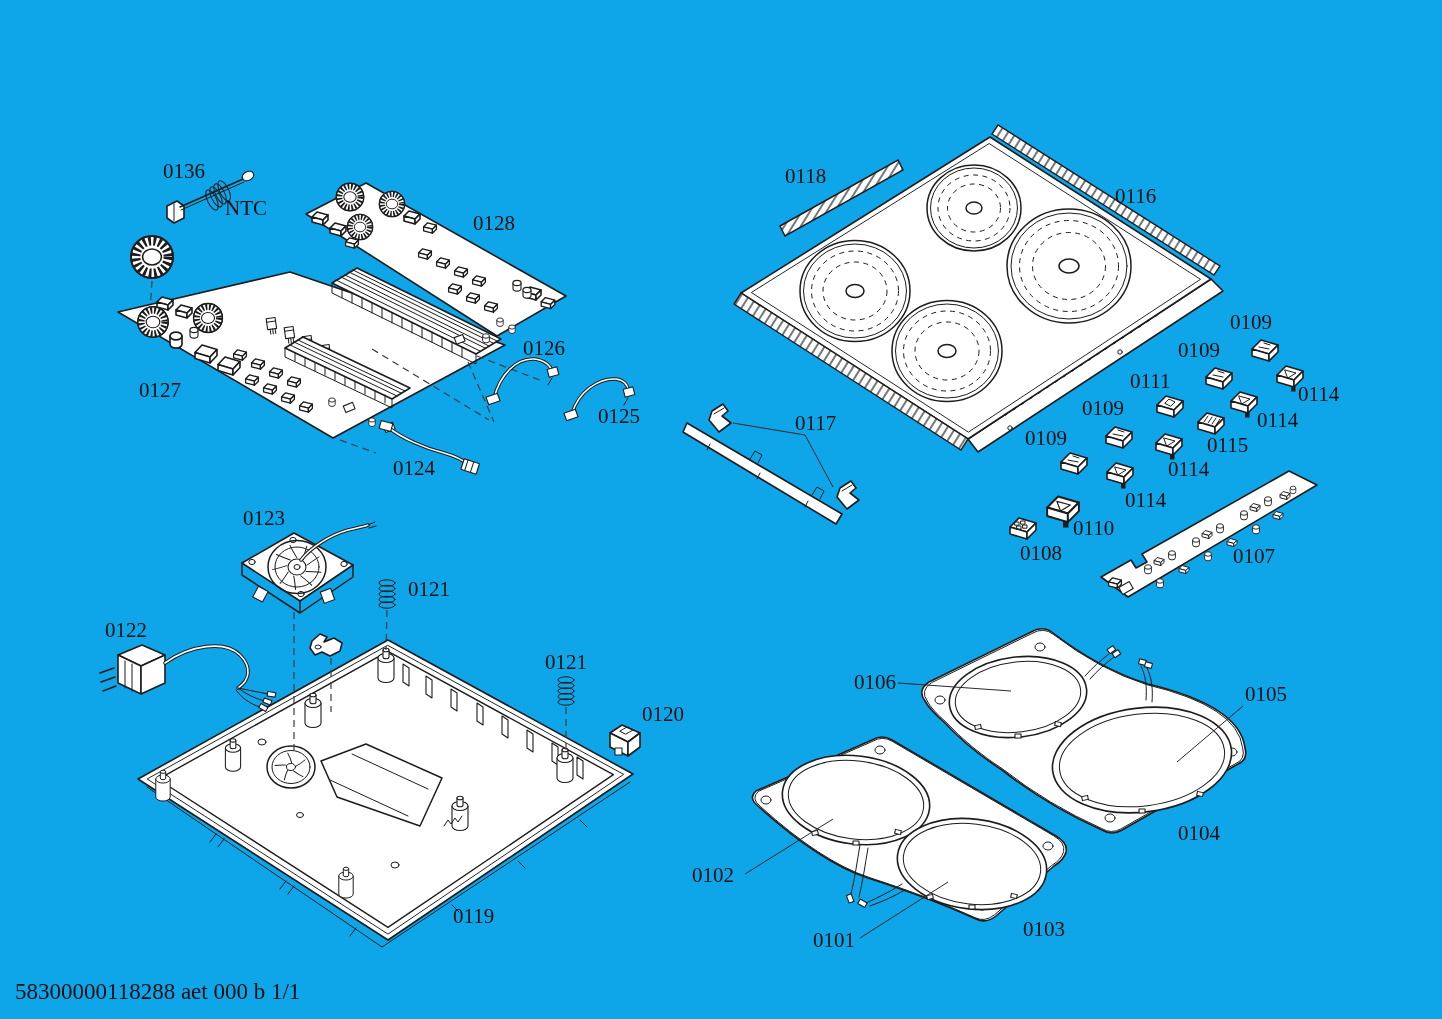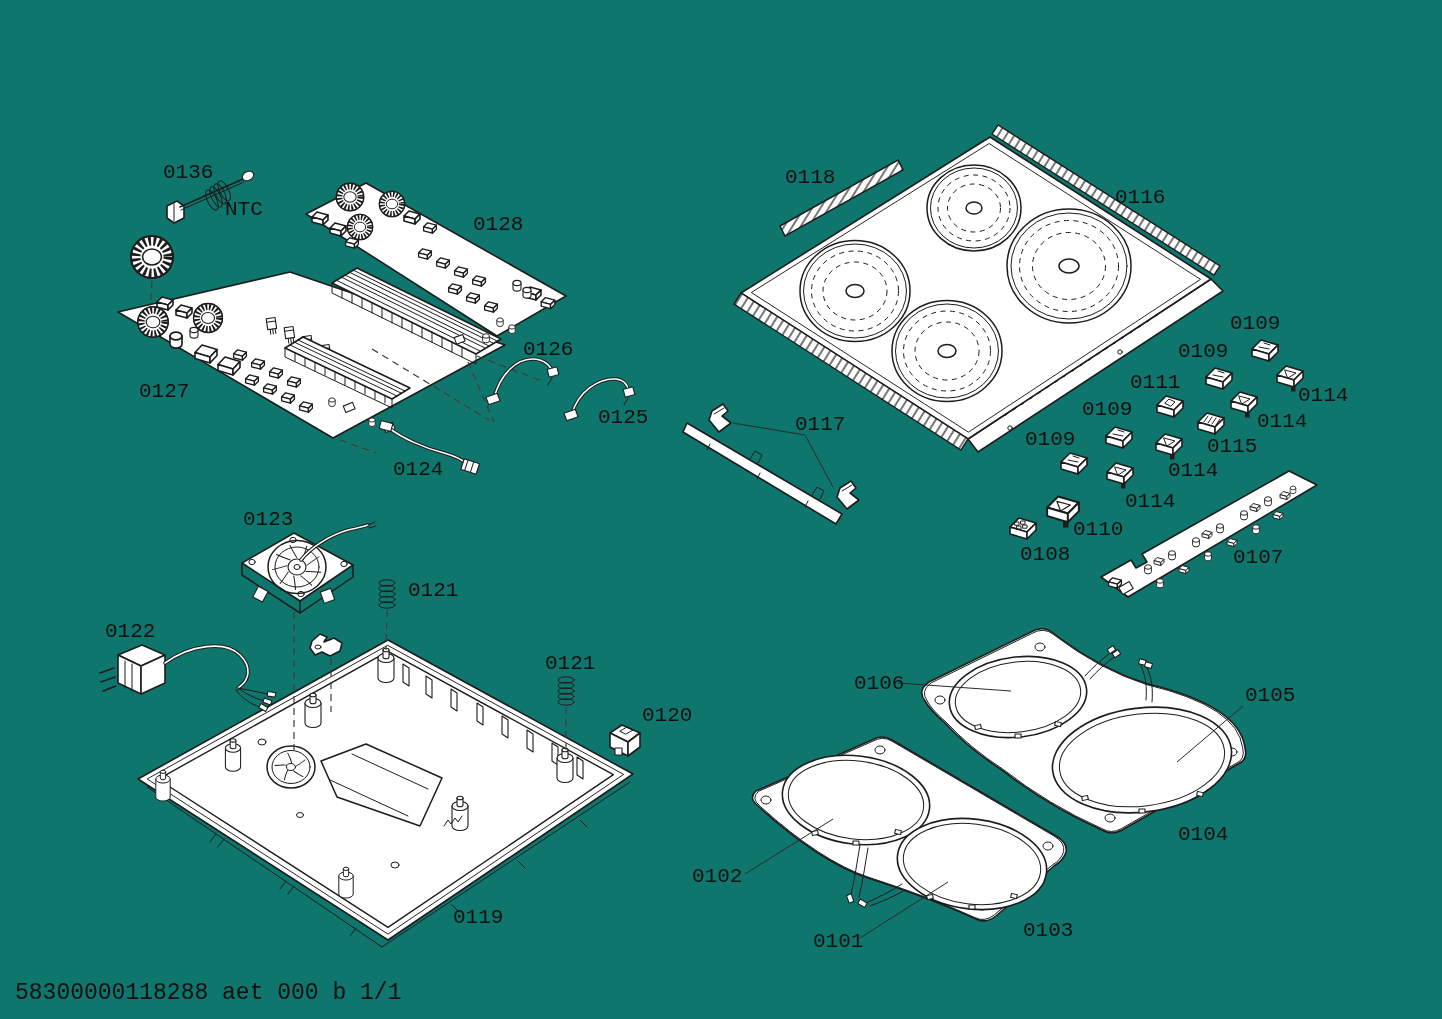--- a/index.html
+++ b/index.html
@@ -1,17 +1,17 @@
 <!DOCTYPE html>
 <html><head>
 <meta charset="utf-8">
 <style>
   html,body{margin:0;padding:0;background:#fff;}
-  .stage{position:relative;width:1442px;height:1019px;background:#0f766e;overflow:hidden;
-         font-family:Liberation Mono, monospace;}
+  .stage{position:relative;width:1442px;height:1019px;background:#0ea5e9;overflow:hidden;
+         font-family:Liberation Serif, serif;}
   svg{position:absolute;left:0;top:0;}
   .s  {fill:none;stroke:#1c1c1c;stroke-width:1.5;stroke-linecap:round;stroke-linejoin:round;}
   .s1 {fill:none;stroke:#1c1c1c;stroke-width:1;stroke-linecap:round;stroke-linejoin:round;}
   .f  {fill:#ffffff;stroke:#1c1c1c;stroke-width:1.6;stroke-linejoin:round;}
   .f1 {fill:#ffffff;stroke:#1c1c1c;stroke-width:1.1;stroke-linejoin:round;}
   .dash{fill:none;stroke:#3c3c3c;stroke-width:1.2;stroke-dasharray:7 5;}
   .ring-d{fill:none;stroke:#1c1c1c;stroke-width:1;stroke-dasharray:5 4.5;}
   .wire{fill:none;stroke:#1c1c1c;stroke-width:3.6;stroke-linecap:round;}
   .wirecore{fill:none;stroke:#ffffff;stroke-width:1.6;stroke-linecap:round;}
   .lead{fill:none;stroke:#2a2a2a;stroke-width:1;}

